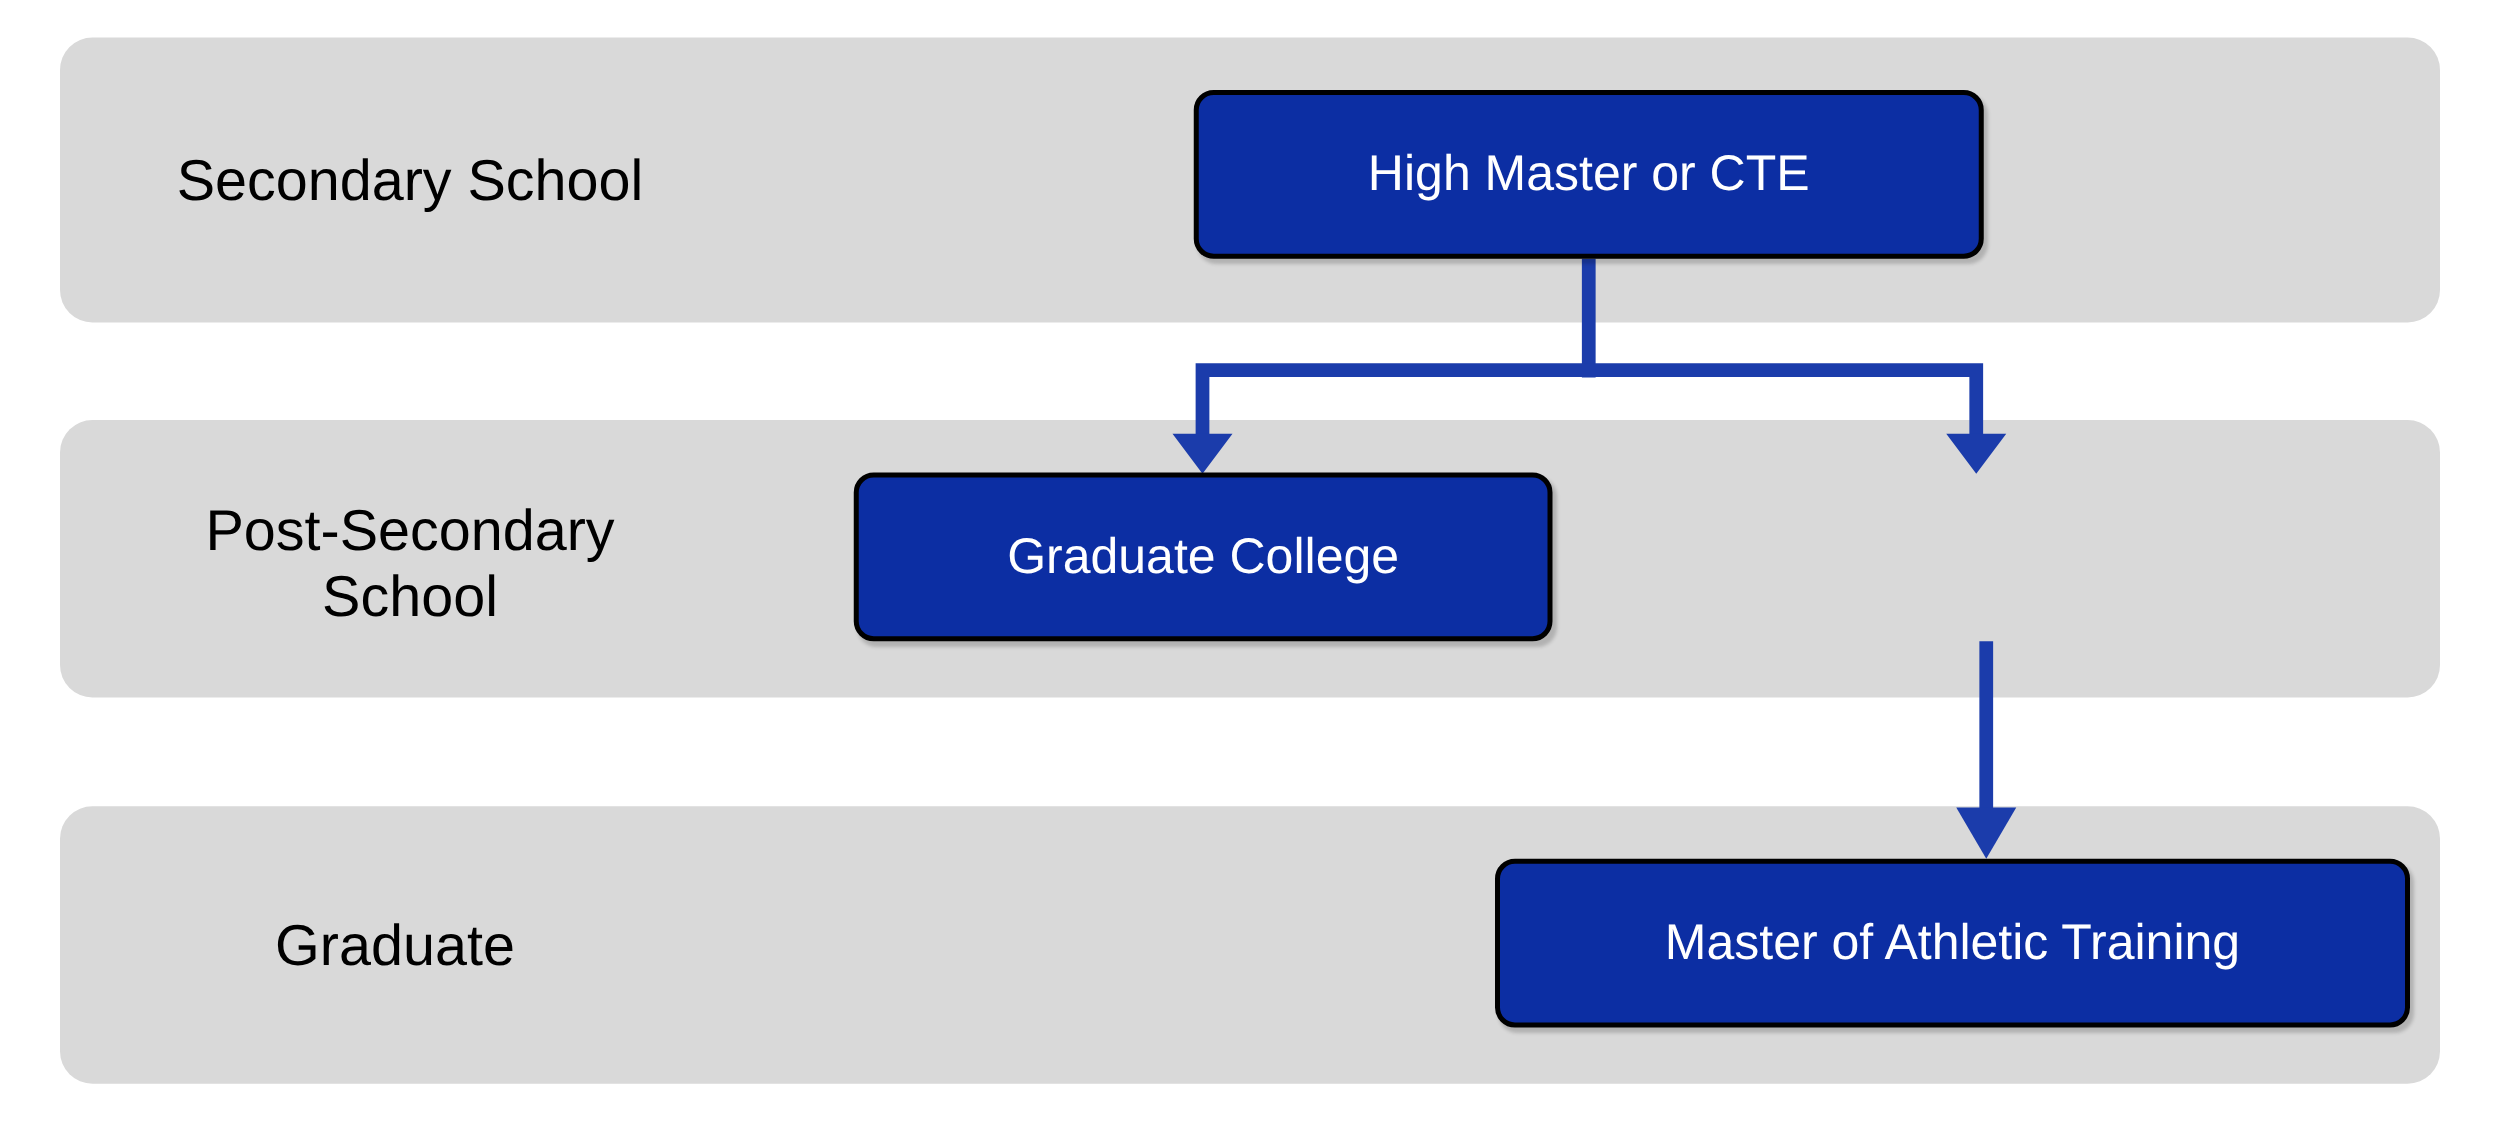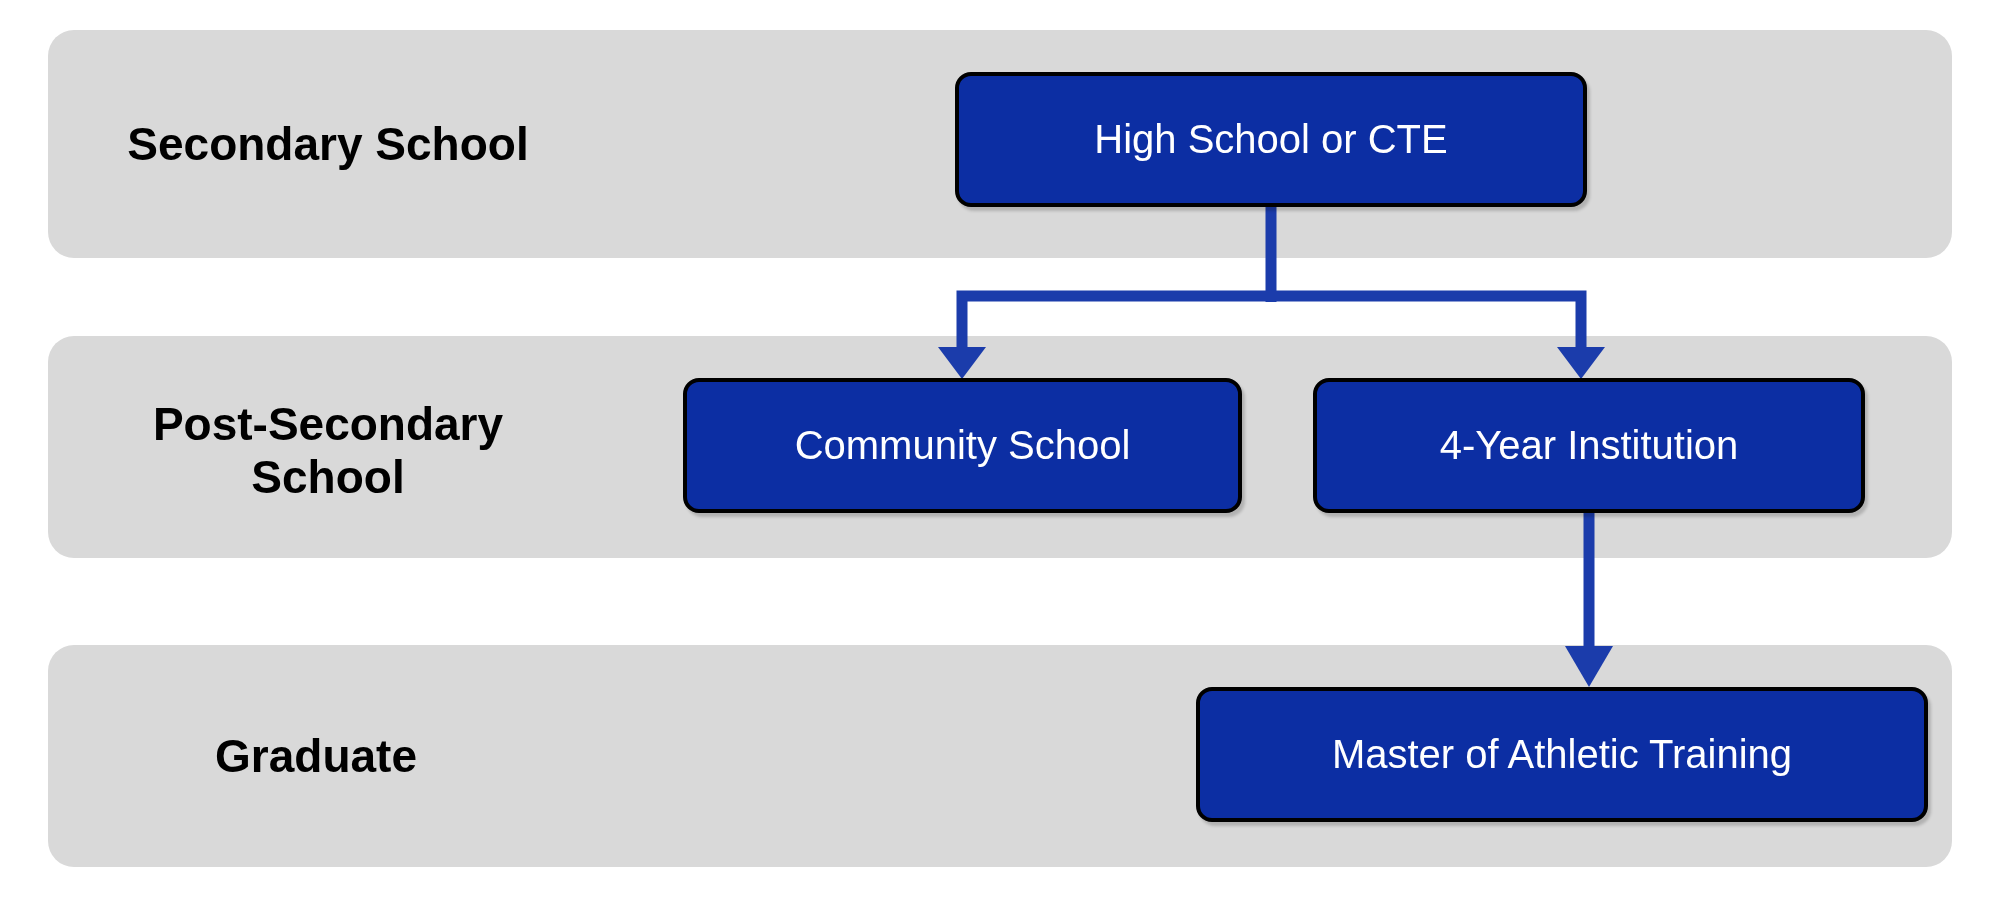--- a/index.html
+++ b/index.html
@@ -24,21 +24,21 @@
     background:var(--page-background,#FFFFFF);
   }
   .band{
     position:absolute;left:48px;width:1904px;
     background:var(--band-background,#D9D9D9);
     border-radius:26px;
   }
   .row-label{
     position:absolute;display:flex;align-items:center;justify-content:center;
     text-align:center;
-    font-size:46px;line-height:1.15;color:var(--label-text,#000000);font-weight:bold;
+    font-size:46px;line-height:1.15;color:var(--label-text,#000000);
   }
   .edges{position:absolute;left:0;top:0;width:2000px;height:899px;pointer-events:none;}
   .edge{
     stroke:var(--arrow,#1B3CAB);stroke-width:11;fill:none;
     stroke-linejoin:miter;stroke-linecap:butt;
   }
   .head{fill:var(--arrow,#1B3CAB);stroke:none;}
   .node{
     position:absolute;display:flex;align-items:center;justify-content:center;
     text-align:center;
@@ -65,18 +65,17 @@
 
   <svg class="edges" viewBox="0 0 2000 899">
     <path class="edge" d="M1271 207 L1271 302"></path>
     <path class="edge" d="M962 352 L962 296 L1581 296 L1581 352"></path>
     <polygon class="head" points="938,347 986,347 962,379"></polygon>
     <polygon class="head" points="1557,347 1605,347 1581,379"></polygon>
     <path class="edge" d="M1589 513 L1589 651"></path>
     <polygon class="head" points="1565,646 1613,646 1589,687"></polygon>
   </svg>
 
-  <div class="node" style="left:955px;top:72px;width:632px;height:135px">High School or CTE</div>
-  <div class="node" style="left:683px;top:378px;width:559px;height:135px">Community School</div>
-  <div class="node" style="left:1313px;top:378px;width:552px;height:135px">4-Year Institution</div>
+  <div class="node" style="left:955px;top:72px;width:632px;height:135px">High Master or CTE</div>
+  <div class="node" style="left:683px;top:378px;width:559px;height:135px">Graduate College</div>
   <div class="node" style="left:1196px;top:687px;width:732px;height:135px">Master of Athletic Training</div>
 
 </div>
 
 </body></html>

